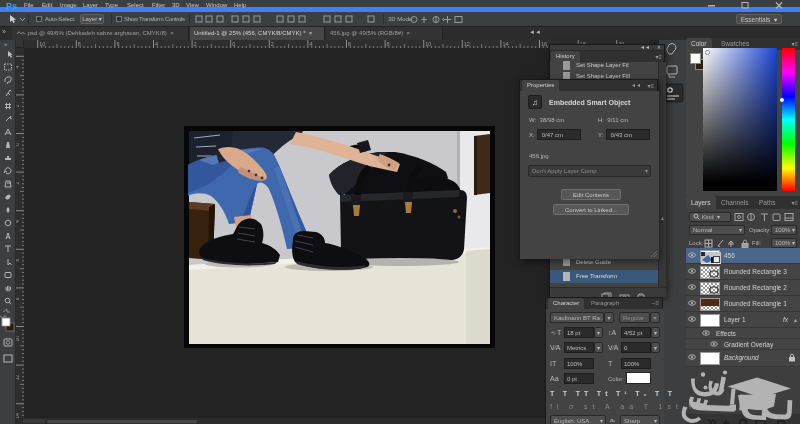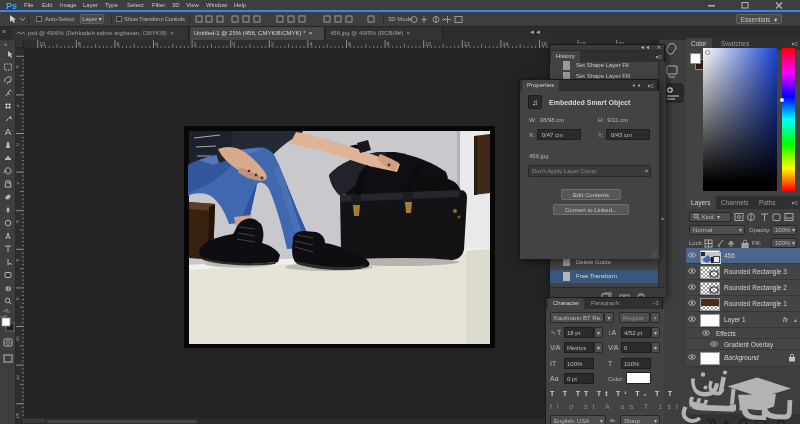--- a/index.html
+++ b/index.html
@@ -1,20 +1,20 @@
 <!DOCTYPE html>
 <html><head>
 <meta charset="utf-8">
 <style>
 * { margin:0; padding:0; box-sizing:border-box; }
 html,body { width:800px; height:424px; overflow:hidden; background:#262626; }
 #app { position:relative; width:800px; height:424px; font-family:"Liberation Sans", sans-serif; color:#cfcfcf; overflow:hidden; background:#262626; }
 .abs { position:absolute; }
 
-#menubar { left:0; top:0; width:800px; height:12px; background:#3d3e40; border-bottom:2px solid #3b82f6; font-size:6px; color:#c8c8c8; }
+#menubar { left:0; top:0; width:800px; height:12px; background:#3d3e40; border-bottom:5px solid #3b82f6; font-size:6px; color:#c8c8c8; }
 #menubar .mi { position:absolute; top:2px; }
 #pslogo { position:absolute; left:6px; top:1px; color:#39a6e8; font-weight:bold; font-size:9px; }
 
 #optbar { left:0; top:12px; width:800px; height:15px; background:#3d3e40; border-bottom:1px solid #242424; font-size:6px; color:#b0b0b0; }
 .cb { position:absolute; width:6px; height:6px; border:1px solid #777; background:#2e2e2e; }
 .obtn { position:absolute; border:1px solid #5f5f5f; background:#4a4a4a; border-radius:2px; font-size:6.5px; color:#c5c5c5; text-align:center; }
 .osep { position:absolute; width:1px; height:10px; background:#2d2d2d; top:2px; }
 
 #tabbar { left:0; top:27px; width:800px; height:13px; background:#2c2c2c; font-size:6px; color:#9f9f9f; }
 .dtab { position:absolute; top:0; height:13px; line-height:13px; padding:0 4px; border-right:1px solid #222; white-space:nowrap; overflow:hidden; }

